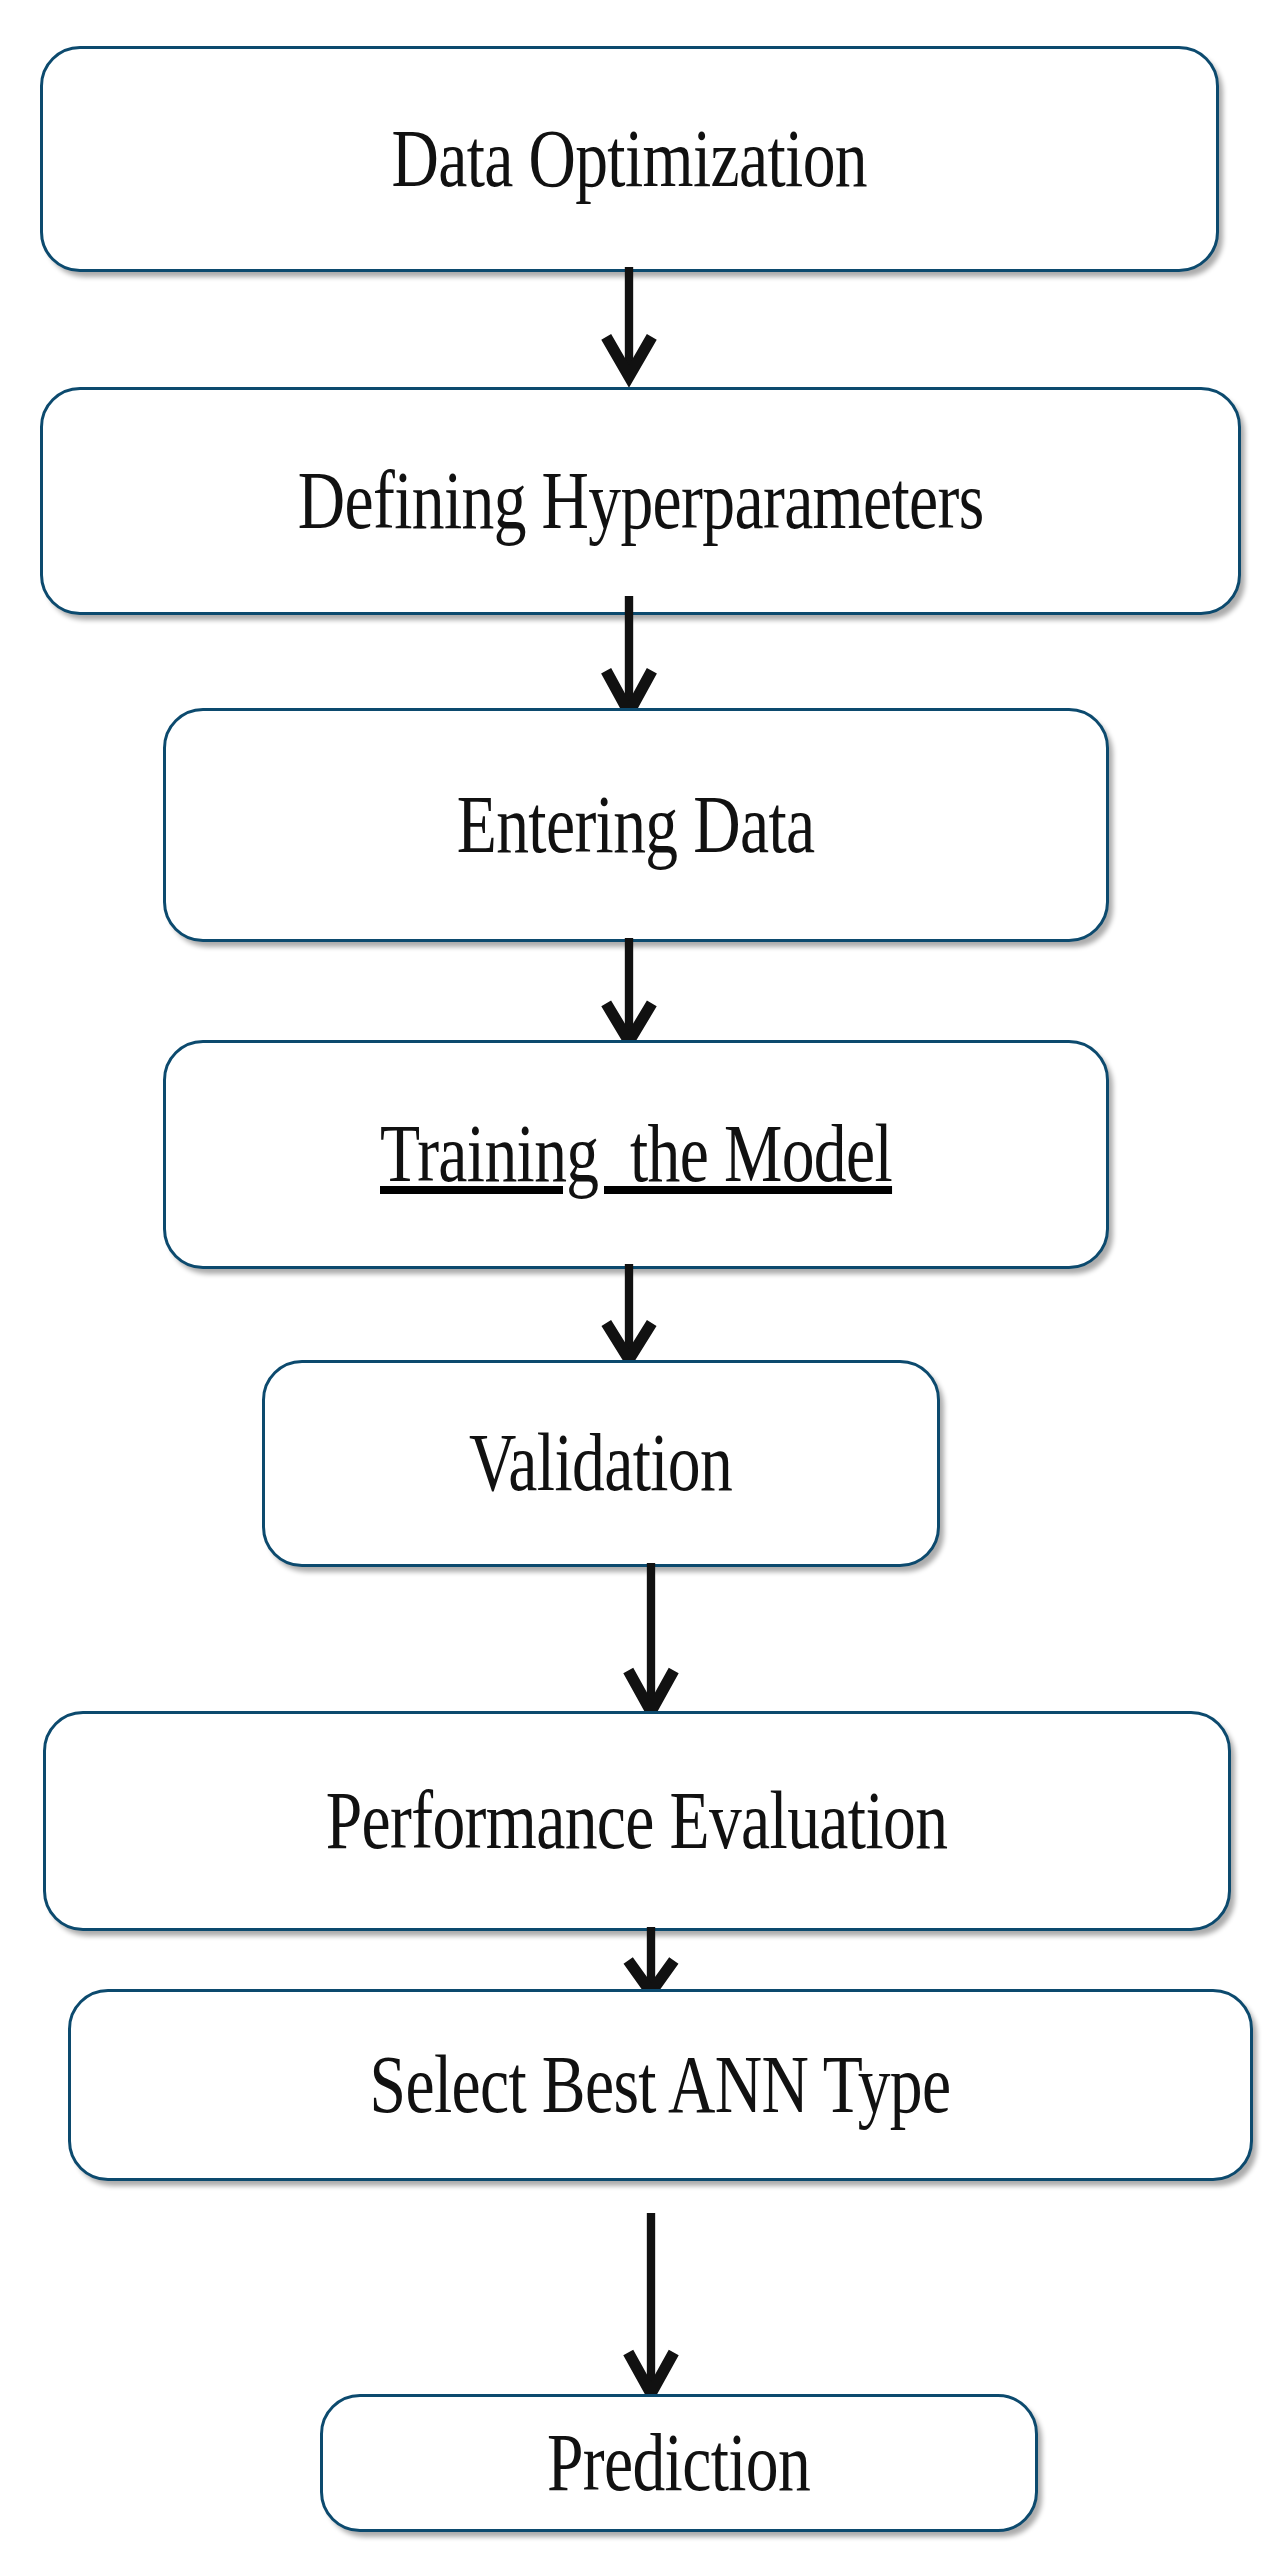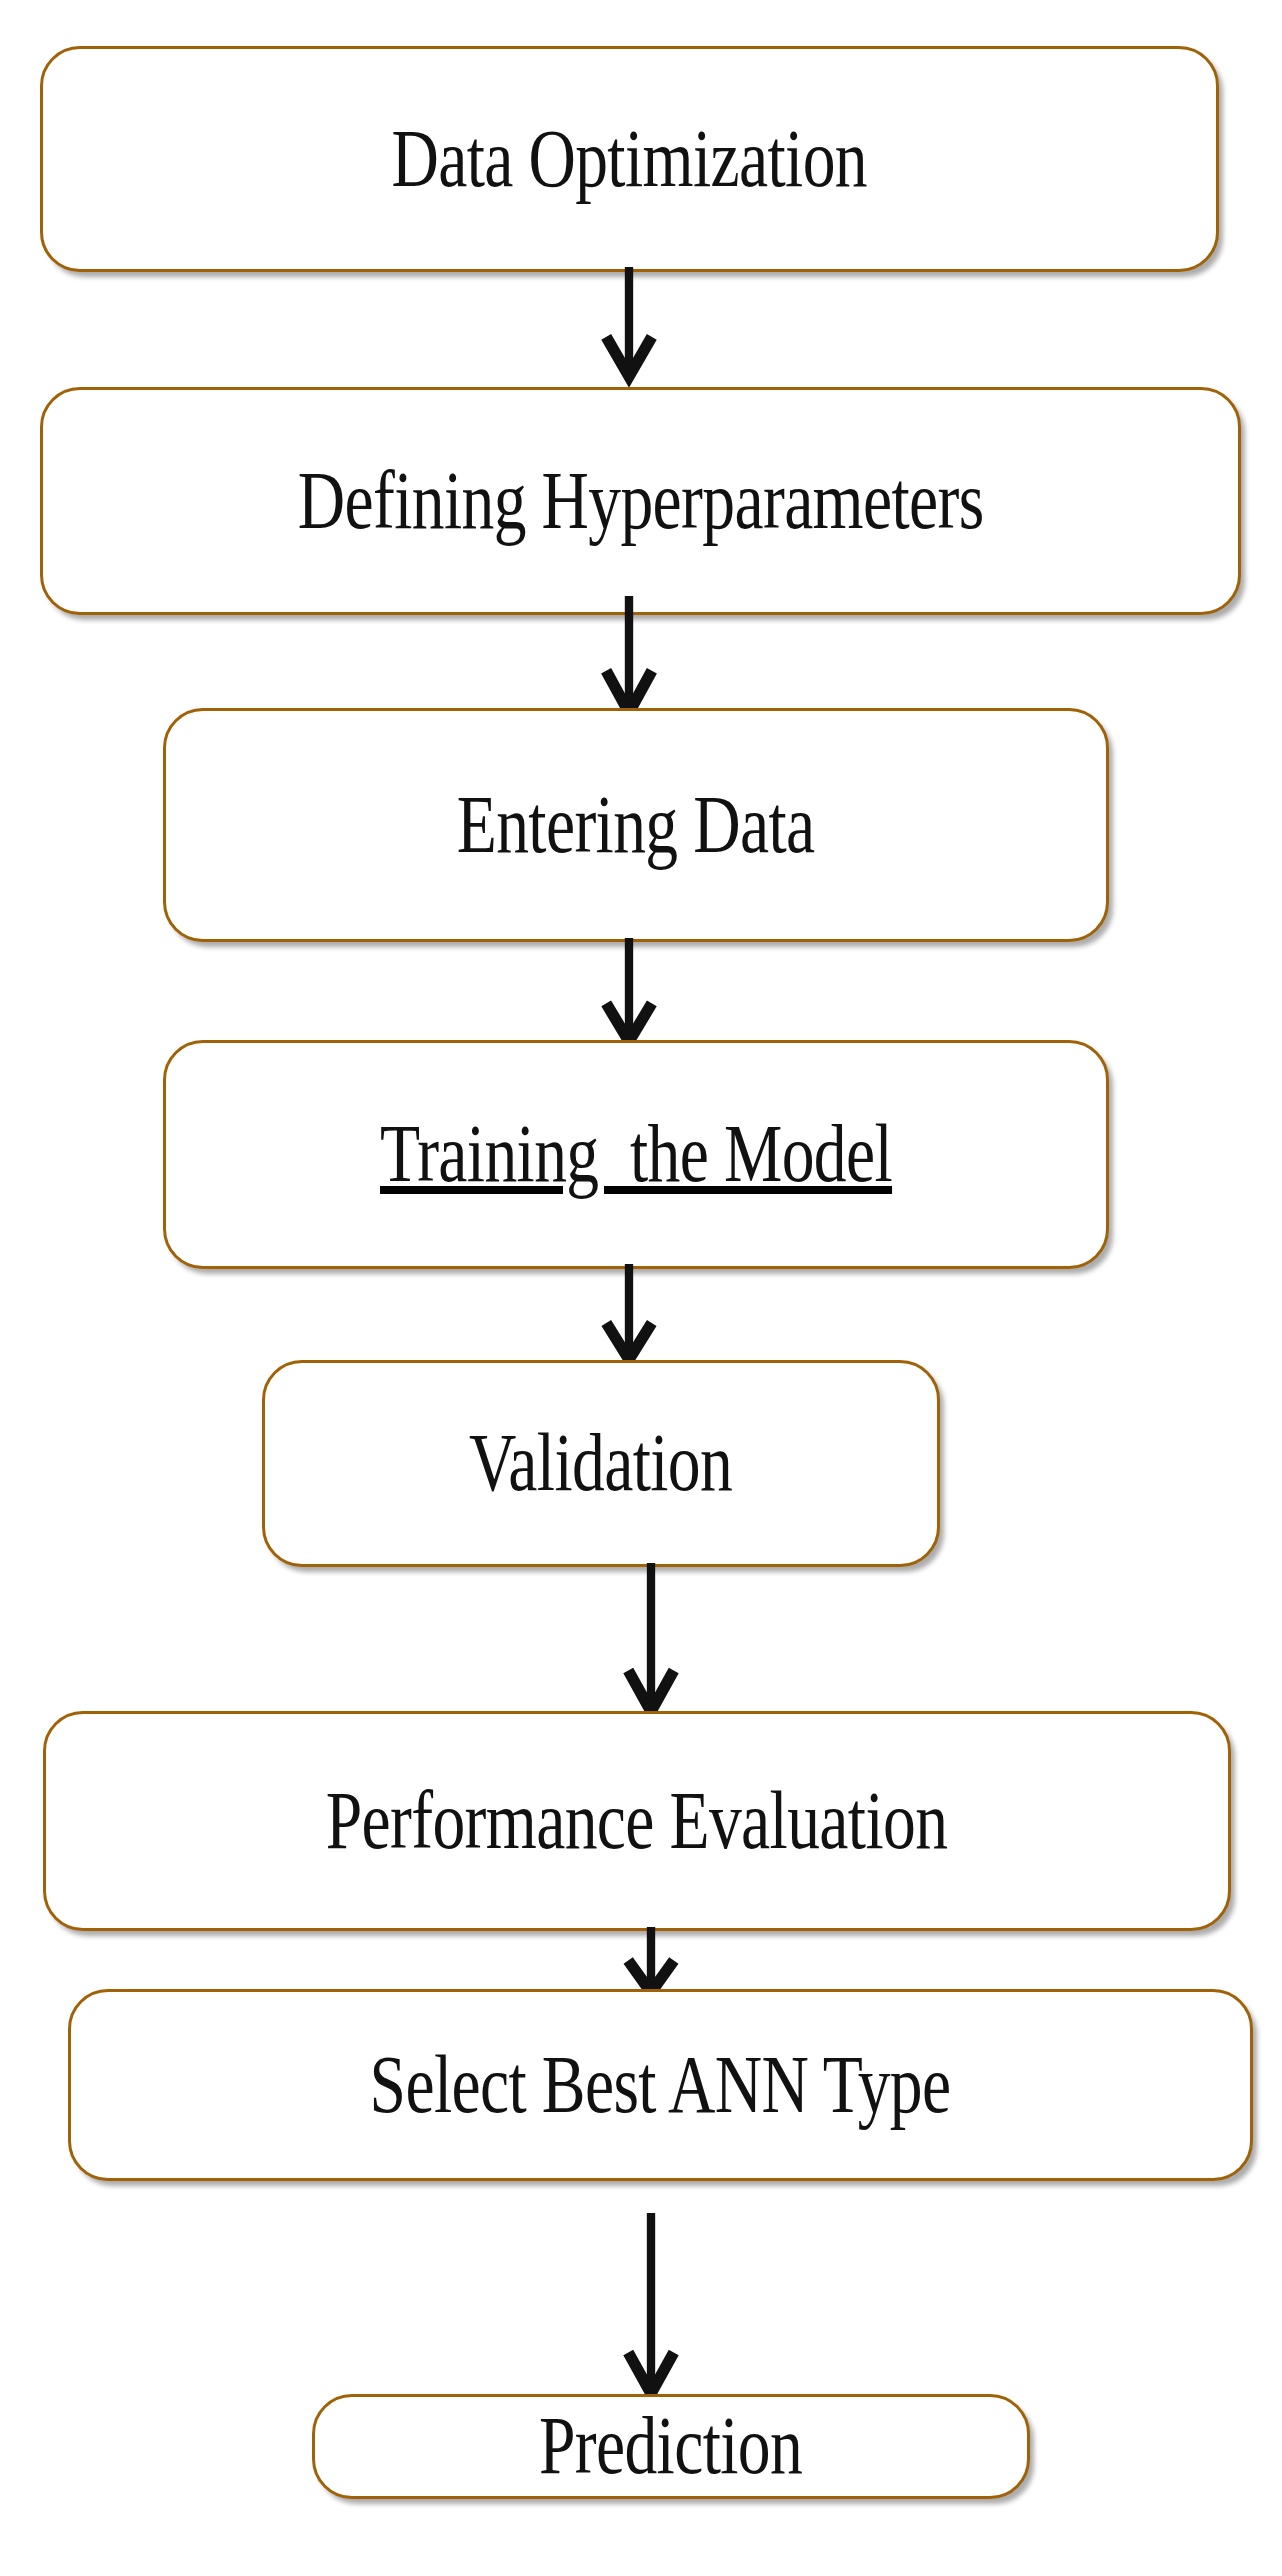--- a/index.html
+++ b/index.html
@@ -15,21 +15,21 @@
     position: relative;
     width: 1283px;
     height: 2576px;
     background: #ffffff;
     overflow: hidden;
   }
   .node {
     position: absolute;
     box-sizing: border-box;
     background: #ffffff;
-    border: 3px solid #a16207;
+    border: 3px solid #0c4a6e;
     border-radius: 40px;
     box-shadow: 5.3px 6px 5.3px -1.5px rgba(0,0,0,0.33);
     display: flex;
     align-items: center;
     justify-content: center;
     text-align: center;
   }
   .node-label {
     display: block;
     color: #111111;
@@ -43,21 +43,21 @@
     transform-origin: center center;
   }
   
   .n1 { left: 40px;  top: 46px;   width: 1179px; height: 226px; }
   .n2 { left: 40px;  top: 387px;  width: 1201px; height: 228px; }
   .n3 { left: 163px; top: 708px;  width: 946px; height: 234px; }
   .n4 { left: 163px; top: 1040px; width: 946px; height: 229px; text-decoration: underline; }
   .n5 { left: 262px; top: 1360px; width: 678px;  height: 207px; }
   .n6 { left: 43px;  top: 1711px; width: 1188px; height: 220px; }
   .n7 { left: 68px;  top: 1989px; width: 1185px; height: 192px; }
-  .n8 { left: 312px; top: 2394px; width: 718px;  height: 105px; }
+  .n8 { left: 320px; top: 2394px; width: 718px;  height: 138px; }
 
   
   .connector {
     position: absolute;
   }
   .connector svg {
     display: block;
     overflow: visible;
   }
   .c1 { left: 600px; top: 267px;  }

